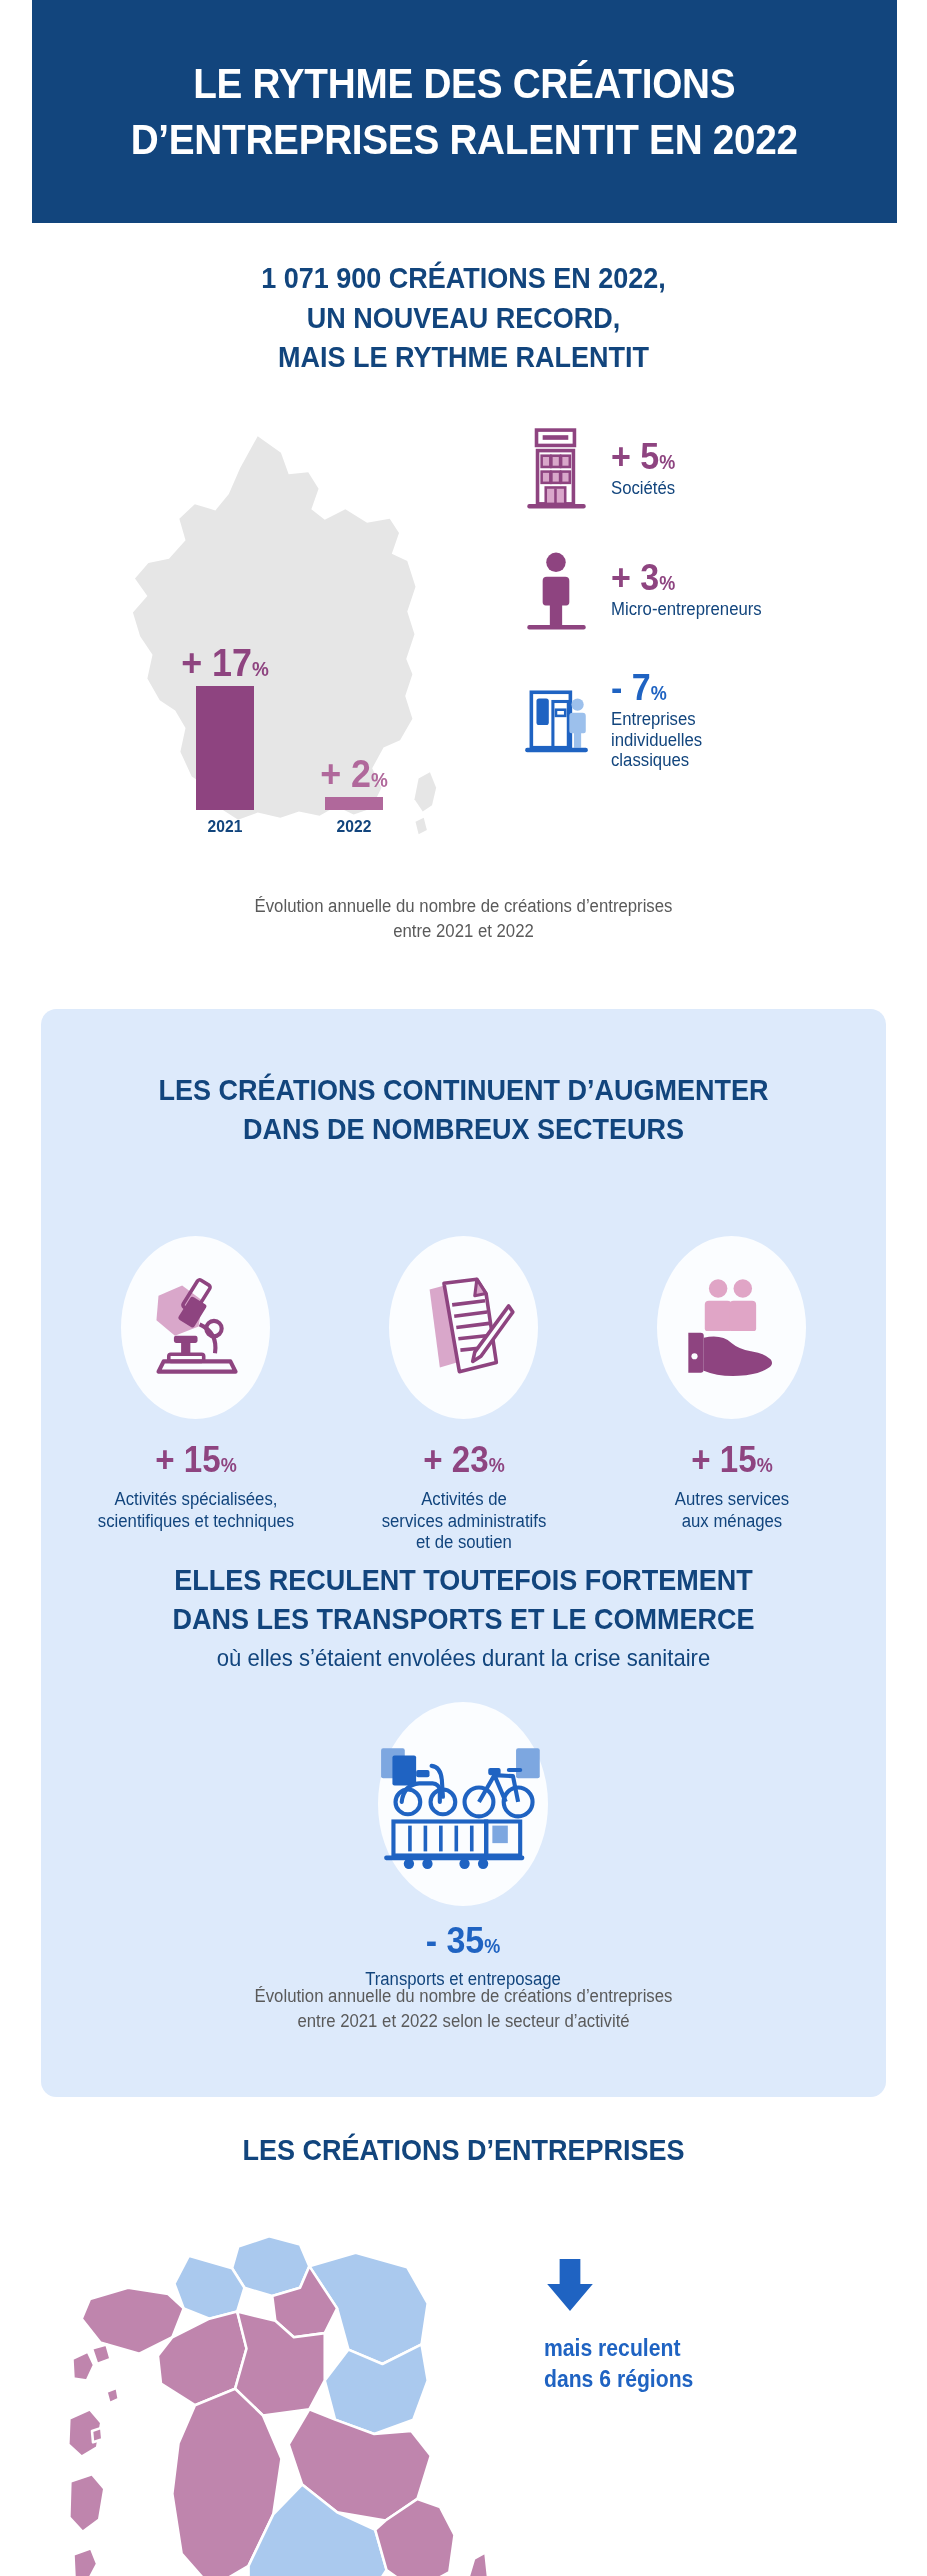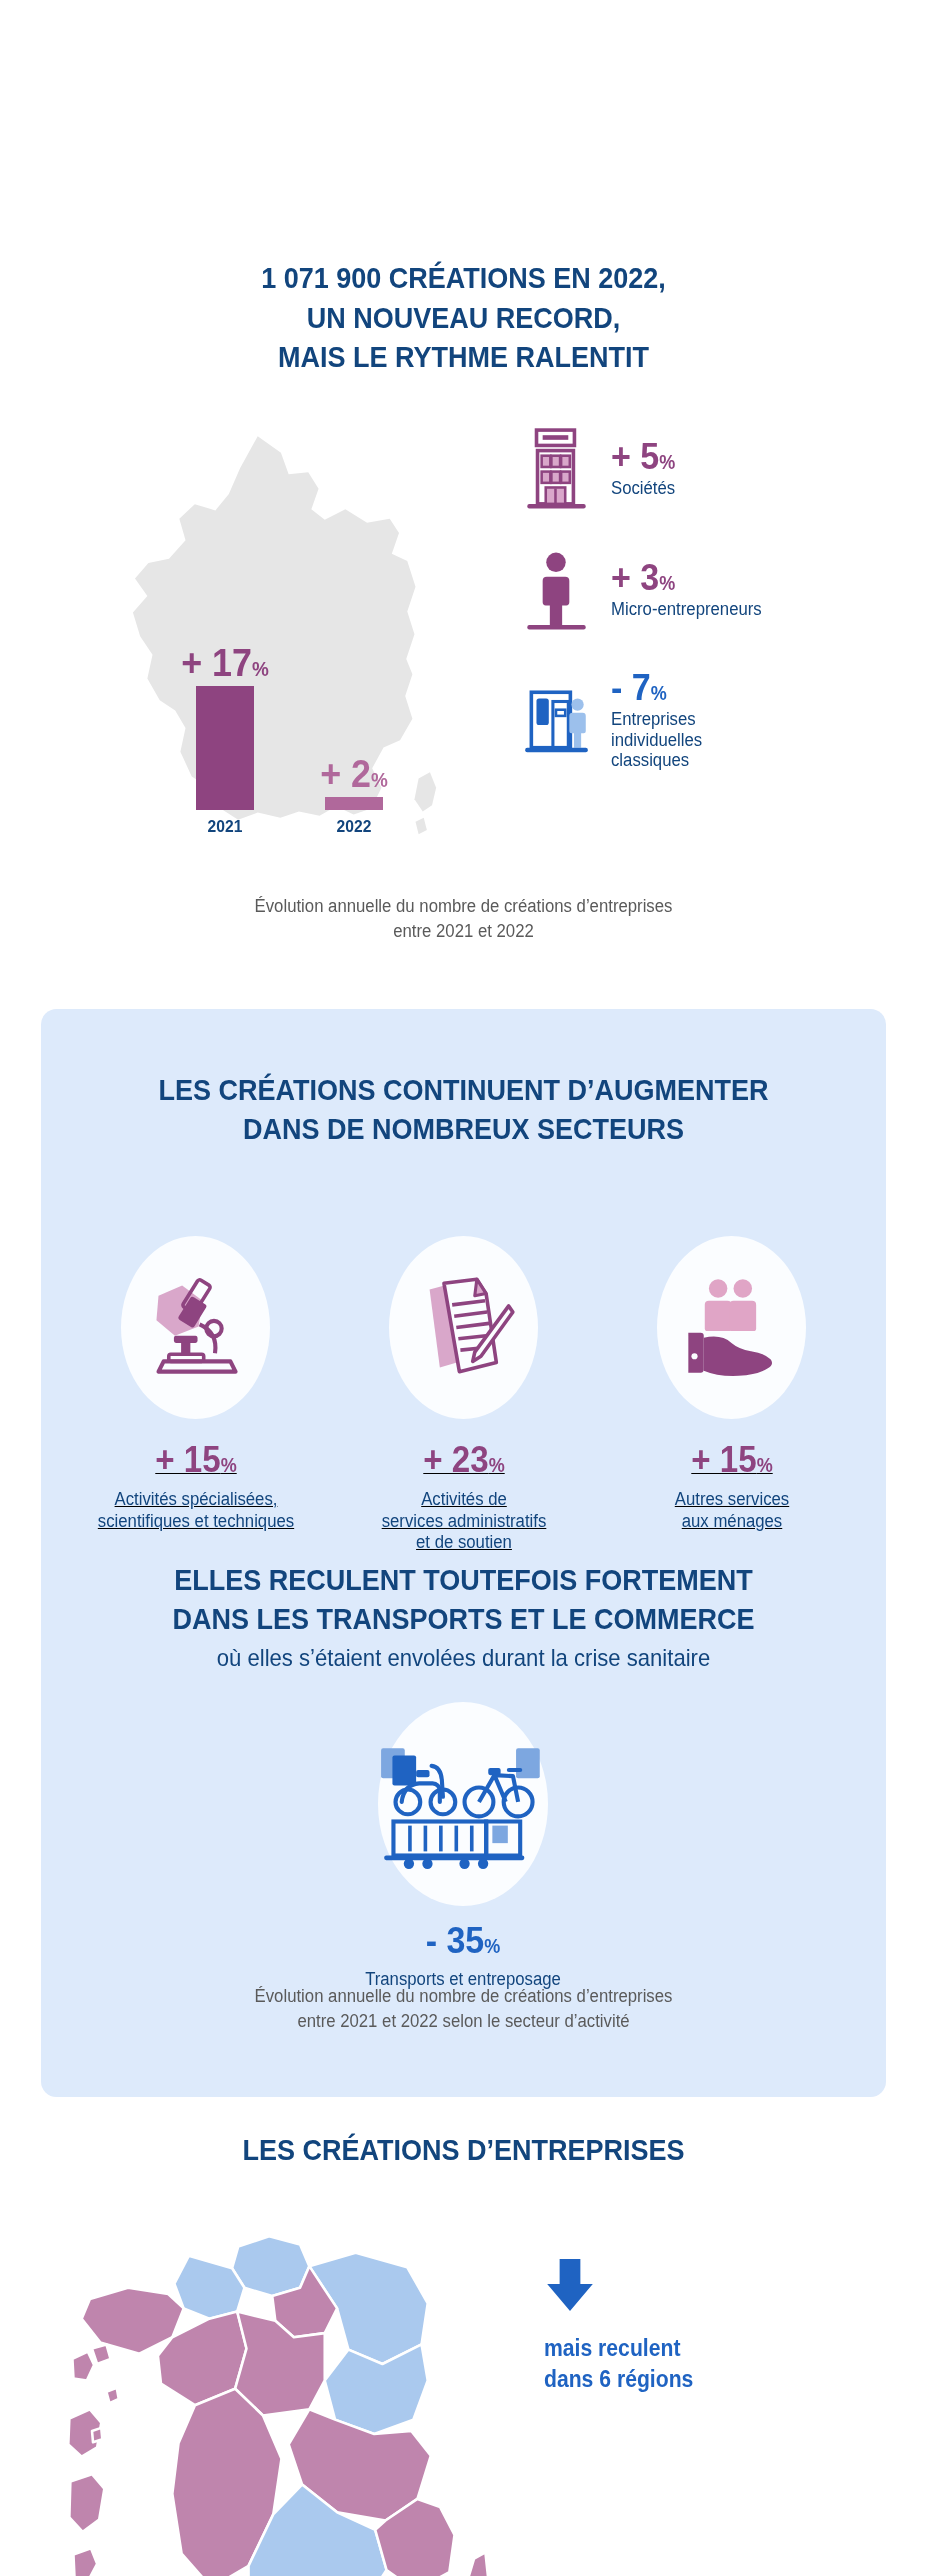--- a/index.html
+++ b/index.html
@@ -170,21 +170,20 @@
     line-height: 1.3;
     transform: scaleX(0.9);
   }
   .panel-h1 .l { display: block; }
 
   .sectors {
     position: absolute;
     left: 20.6px; top: 227px;
     width: 804px;
     display: flex;
-    text-decoration: underline;
   }
   .sector { flex: 1 1 33.33%; text-align: center; }
   .sector-disc {
     width: 149px; height: 183px;
     margin: 0 auto 23px;
     background: #fbfdff;
     border-radius: 50%;
     display: flex; align-items: center; justify-content: center;
   }
   .sector-big {
@@ -294,20 +293,26 @@
   }
   .legend-text .l { display: block; }
   .lg-up .legend-text { color: #8e4480; }
   .lg-dn .legend-text { color: #1f63c2; }
 </style>
 </head>
 <body>
 
 <div class="page">
 
+  <div class="header-band">
+    <div class="header-title">
+      <span class="l">LE RYTHME DES CRÉATIONS</span>
+      <span class="l">D’ENTREPRISES RALENTIT EN 2022</span>
+    </div>
+  </div>
 
   <div class="kicker">
     <span class="l">1 071 900 CRÉATIONS EN 2022,</span>
     <span class="l">UN NOUVEAU RECORD,</span>
     <span class="l">MAIS LE RYTHME RALENTIT</span>
   </div>
 
   <div class="sec1">
 
     <svg class="fr-grey" viewBox="0 0 700 830">

